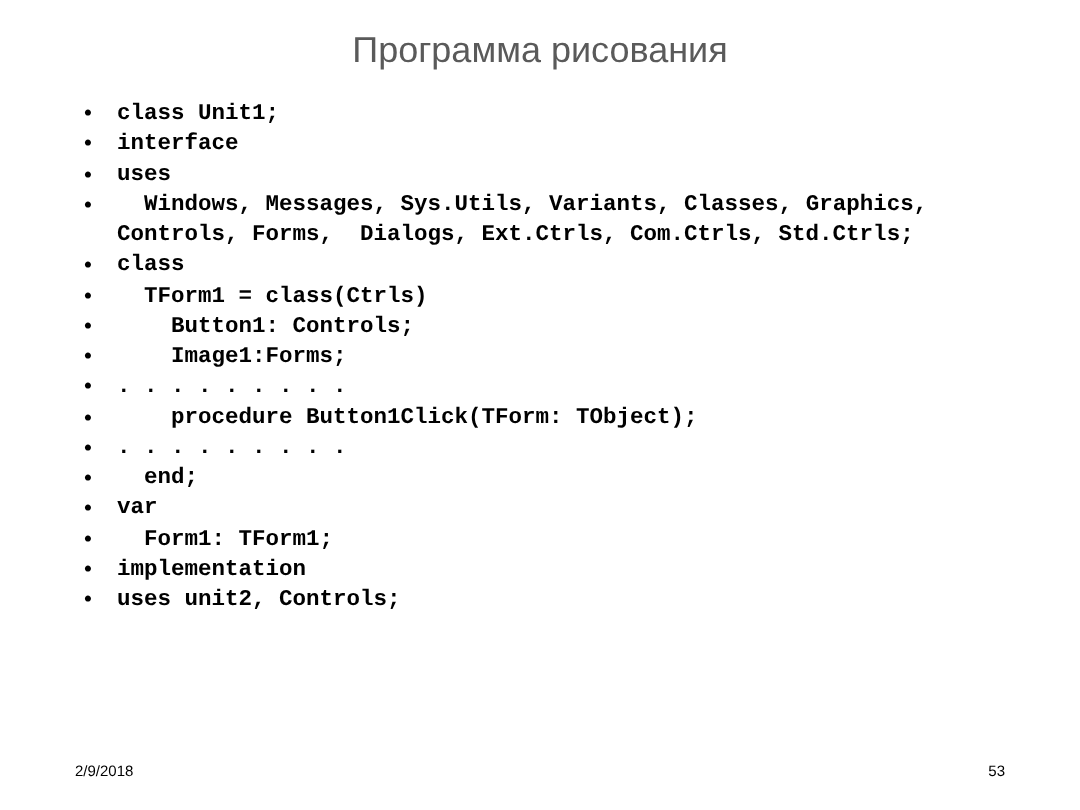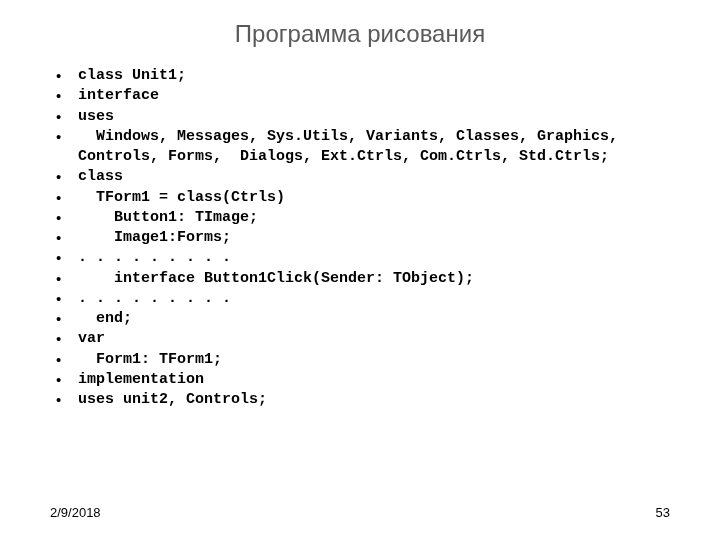--- a/index.html
+++ b/index.html
@@ -48,21 +48,21 @@
       color: #000000;
     }
     .footer {
       position: absolute;
       bottom: 20px;
       left: 50px;
       right: 50px;
       display: flex;
       justify-content: space-between;
       font-family: Arial, sans-serif;
-      font-size: 13px;
+      font-size: 10px;
       color: #000000;
     }
   </style>
 </head>
 <body>
 
 <h1 class="title">Программа рисования</h1>
 
 <div class="content" id="code-container">
     <div class="bullet-item">
@@ -84,33 +84,33 @@
     <div class="bullet-item">
       <span class="bullet">•</span>
       <span class="code-line">class</span>
     </div>
     <div class="bullet-item">
       <span class="bullet">•</span>
       <span class="code-line">  TForm1 = class(Ctrls)</span>
     </div>
     <div class="bullet-item">
       <span class="bullet">•</span>
-      <span class="code-line">    Button1: TImage;</span>
+      <span class="code-line">    Button1: Controls;</span>
     </div>
     <div class="bullet-item">
       <span class="bullet">•</span>
       <span class="code-line">    Image1:Forms;</span>
     </div>
     <div class="bullet-item">
       <span class="bullet">•</span>
       <span class="code-line">. . . . . . . . .</span>
     </div>
     <div class="bullet-item">
       <span class="bullet">•</span>
-      <span class="code-line">    interface Button1Click(Sender: TObject);</span>
+      <span class="code-line">    procedure Button1Click(TForm: TObject);</span>
     </div>
     <div class="bullet-item">
       <span class="bullet">•</span>
       <span class="code-line">. . . . . . . . .</span>
     </div>
     <div class="bullet-item">
       <span class="bullet">•</span>
       <span class="code-line">  end;</span>
     </div>
     <div class="bullet-item">

